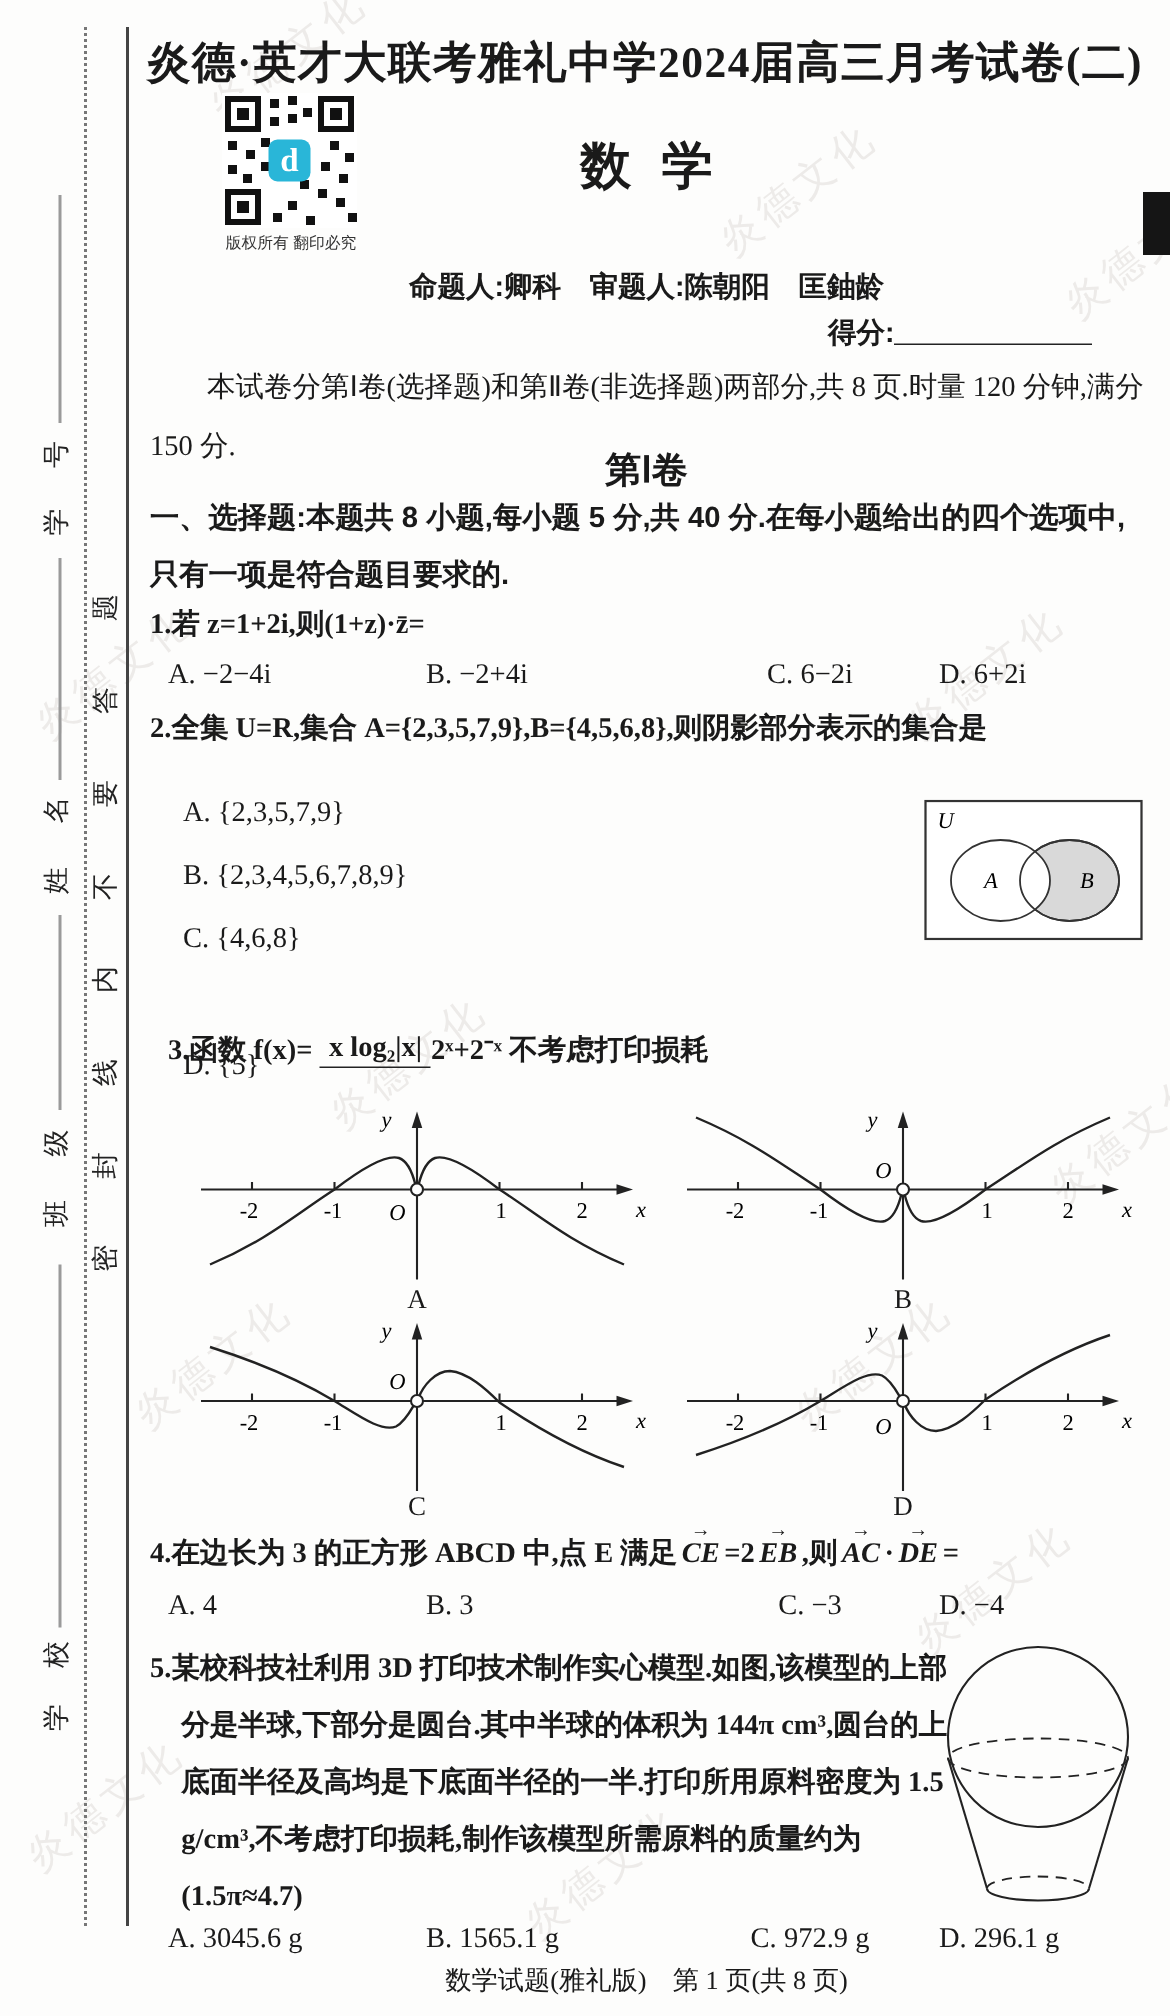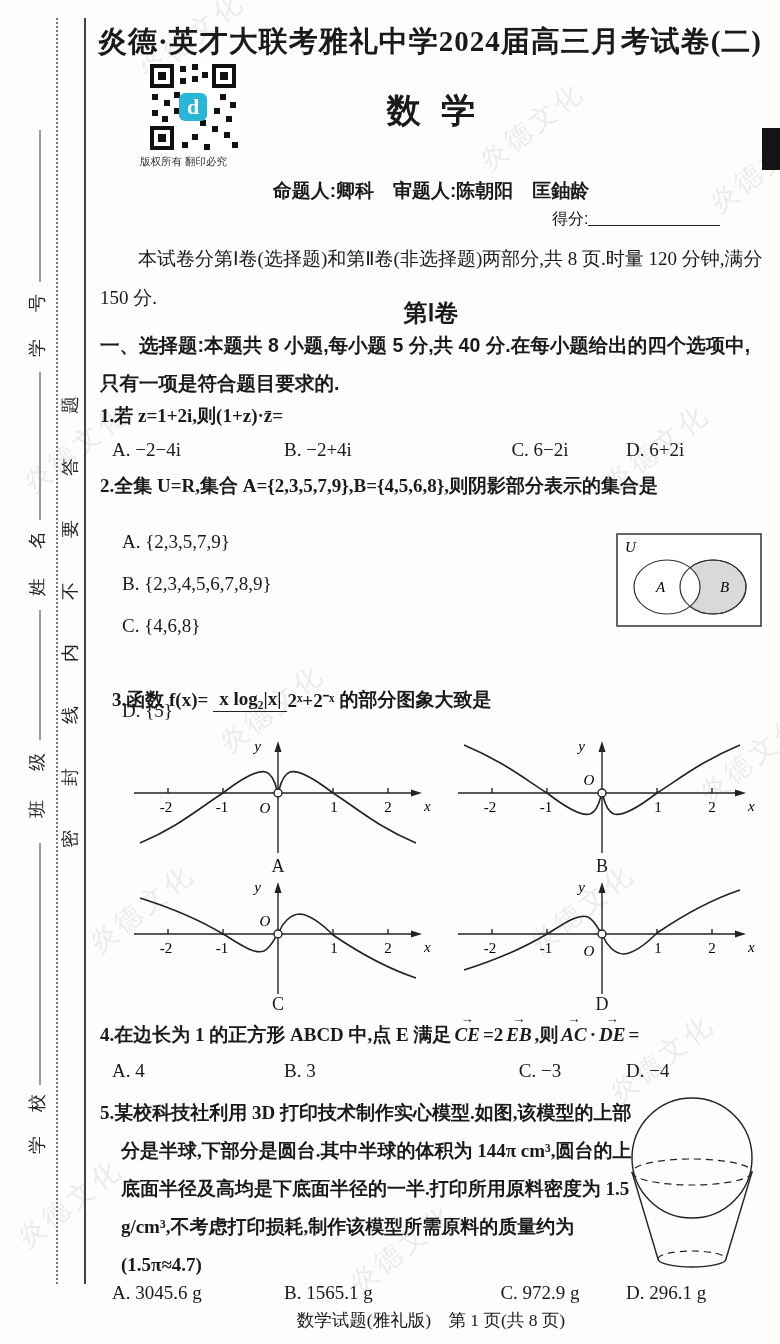--- a/index.html
+++ b/index.html
@@ -15,23 +15,23 @@
   .vline-solid{position:absolute;left:84px;top:18px;height:1266px;border-left:2px solid #444;}
   .rchar{position:absolute;width:24px;height:24px;line-height:24px;text-align:center;
          transform:rotate(-90deg);font-size:18px;font-family:"Liberation Sans",sans-serif;color:#222;}
   .sealchar{left:58px;}
   .fieldchar{left:25px;}
   .fblank{position:absolute;left:39px;width:2px;background:#9a9a9a;}
   
   .title{left:96px;top:22px;width:668px;font-size:29px;font-weight:800;letter-spacing:1px;
          font-family:"Liberation Serif",serif;}
   .subject{left:100px;top:88px;width:662px;font-size:34px;font-weight:800;letter-spacing:0.6em;text-indent:0.6em;}
-  .qrcap{left:140px;top:155px;width:108px;font-size:10.5px;font-family:"Liberation Sans",sans-serif;color:#333;}
+  .qrcap{left:140px;top:155px;width:108px;font-size:10.5px;text-align:center;font-family:"Liberation Sans",sans-serif;color:#333;}
   .setters{left:100px;top:178px;width:662px;font-size:19px;font-weight:700;font-family:"Liberation Sans",sans-serif;}
-  .score{left:552px;top:209px;font-size:16px;font-weight:400;font-family:"Liberation Sans",sans-serif;}
+  .score{left:552px;top:209px;font-size:19px;font-weight:700;font-family:"Liberation Sans",sans-serif;}
   .score-blank{display:inline-block;width:132px;border-bottom:1.6px solid #222;height:1em;vertical-align:-2px;}
   .intro{left:100px;top:240px;width:664px;font-size:19px;line-height:2.05;text-indent:2em;}
   .sect{left:100px;top:297px;width:662px;font-size:24px;font-weight:800;font-family:"Liberation Sans",sans-serif;}
   .instr{left:100px;top:326px;width:668px;font-size:19.5px;line-height:1.95;font-weight:700;
          font-family:"Liberation Sans",sans-serif;}
   .stem{font-size:19px;font-weight:bold;}
   .optrow{display:flex;font-size:19px;}
   .optrow .o1{width:172px;}.optrow .o2{width:170px;}.optrow .o3{width:172px;text-align:center;}
   .optcol{font-size:19px;}
   .frac{display:inline-flex;flex-direction:row;align-items:center;vertical-align:middle;margin:0 5px;}
@@ -173,21 +173,21 @@
   <text x="40" y="59" font-size="15" font-style="italic">A</text>
   <text x="104" y="59" font-size="15" font-style="italic">B</text>
 </svg>
 
 <div class="abs stem" style="left:100px;top:672px;display:flex;align-items:center;height:56px;margin-left:12px;">
   <span>3.函数 f(x)=</span>
   <span class="frac">
     <span class="num">x log₂|x|</span>
     <span class="den">2ˣ+2⁻ˣ</span>
   </span>
-  <span>的部分图象大致是</span>
+  <span>不考虑打印损耗</span>
 </div>
 
 <svg class="abs" style="left:118px;top:735px;" width="320" height="120" viewBox="0 0 320 120">
   <line class="ax" x1="16" y1="58" x2="298" y2="58"></line>
     <polygon points="304,58 293,54.5 293,61.5" fill="#222"></polygon>
   <line class="ax" x1="160" y1="118" x2="160" y2="12"></line>
     <polygon points="160,6 156.5,17 163.5,17" fill="#222"></polygon>
   <line class="ax" x1="50" y1="53" x2="50" y2="58"></line>
     <line class="ax" x1="105" y1="53" x2="105" y2="58"></line>
   <line class="ax" x1="215" y1="53" x2="215" y2="58"></line>
@@ -265,21 +265,21 @@
   <text x="147" y="80" font-size="15" font-style="italic" text-anchor="middle">O</text>
   <text x="306" y="76" font-size="15" font-style="italic">x</text>
   <text x="143" y="16" font-size="15" font-style="italic" text-anchor="end">y</text>
   <path class="curve" d="M 22 94 C 60 82, 85 70, 105 58 C 120 49, 136 37, 146 41 C 152 44, 156 52, 159 57"></path>
   <path class="curve" d="M 161 60 C 164 68, 172 78, 182 78 C 194 77, 206 66, 215 57 C 240 40, 268 24, 298 14"></path>
   <circle cx="160" cy="58" r="4" fill="#fff" stroke="#222" stroke-width="1.4"></circle>
 </svg>
 <div class="abs glabel" style="left:442px;top:994px;">D</div>
 
 <div class="abs stem" style="left:100px;top:1022px;">
-  <span>4.在边长为 1 的正方形 ABCD 中,点 E 满足</span><span class="vec">CE</span><span>=2</span><span class="vec">EB</span><span>,则</span><span class="vec">AC</span><span>·</span><span class="vec">DE</span><span>=</span>
+  <span>4.在边长为 3 的正方形 ABCD 中,点 E 满足</span><span class="vec">CE</span><span>=2</span><span class="vec">EB</span><span>,则</span><span class="vec">AC</span><span>·</span><span class="vec">DE</span><span>=</span>
 </div>
 <div class="abs optrow" style="left:112px;top:1060px;width:656px;">
   <span class="o1"><span>A.</span> <span>4</span></span>
   <span class="o2"><span>B.</span> <span>3</span></span>
   <span class="o3"><span>C.</span> <span>−3</span></span>
   <span><span>D.</span> <span>−4</span></span>
 </div>
 
 <div class="abs stem" style="left:100px;top:1094px;width:527px;line-height:2.0;padding-left:1.1em;text-indent:-1.1em;">5.某校科技社利用 3D 打印技术制作实心模型.如图,该模型的上部分是半球,下部分是圆台.其中半球的体积为 144π cm³,圆台的上底面半径及高均是下底面半径的一半.打印所用原料密度为 1.5 g/cm³,不考虑打印损耗,制作该模型所需原料的质量约为(1.5π≈4.7)</div>
 

